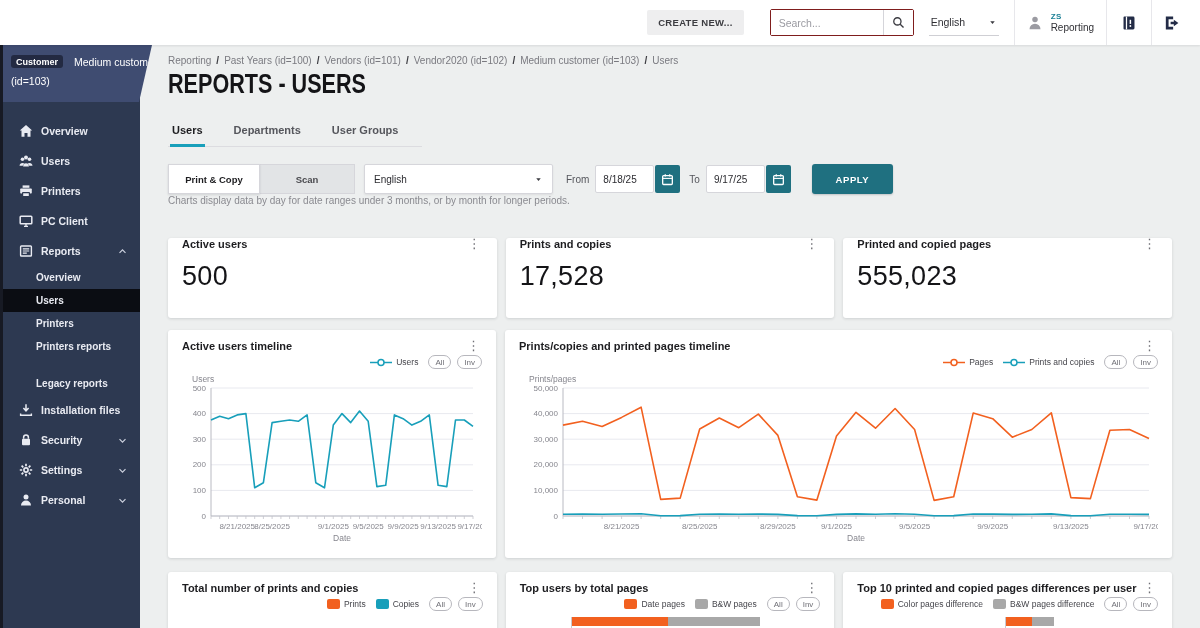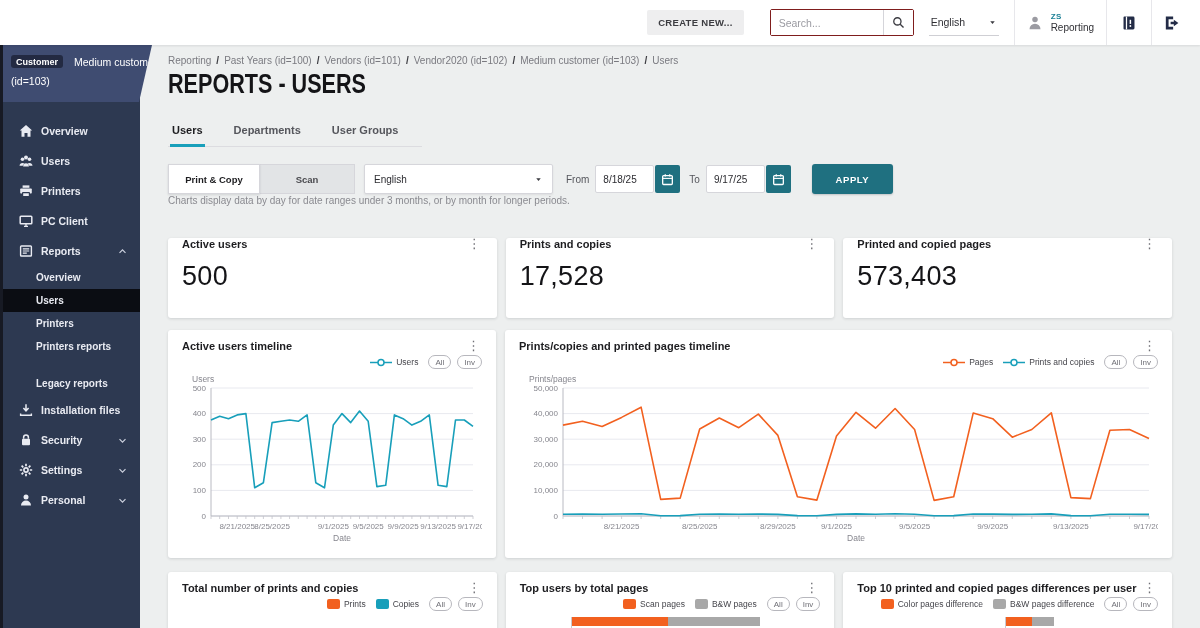--- a/index.html
+++ b/index.html
@@ -346,21 +346,21 @@
           <span class="card-title">Prints and copies</span>
           <span class="kebab">⋮</span>
         </div>
         <div class="kpi-value">17,528</div>
       </div>
       <div class="card kpi-card">
         <div class="card-head">
           <span class="card-title">Printed and copied pages</span>
           <span class="kebab">⋮</span>
         </div>
-        <div class="kpi-value">573,403</div>
+        <div class="kpi-value">555,023</div>
       </div>
     </div>
   <div class="row charts-row" id="chartsRow">
       <div class="card chart-card-narrow">
         <div class="card-head">
           <span class="card-title">Active users timeline</span>
           <span class="kebab">⋮</span>
         </div>
         <div class="legend">
           <span class="legend-item">
@@ -541,21 +541,21 @@
         </div>
       </div>
       <div class="card bottom-card">
         <div class="card-head">
           <span class="card-title">Top users by total pages</span>
           <span class="kebab">⋮</span>
         </div>
         <div class="legend">
           <span class="legend-item">
             <span class="swatch" style="background: rgb(242, 96, 31);"></span>
-            <span>Scan pages</span>
+            <span>Date pages</span>
           </span>
           <span class="legend-item">
             <span class="swatch" style="background: rgb(168, 168, 168);"></span>
             <span>B&amp;W pages</span>
           </span>
           <button class="pill">All</button>
           <button class="pill">Inv</button>
         </div>
         <div class="bar-frag">
           <div class="bar-axis" style="left: 17%;"></div>

